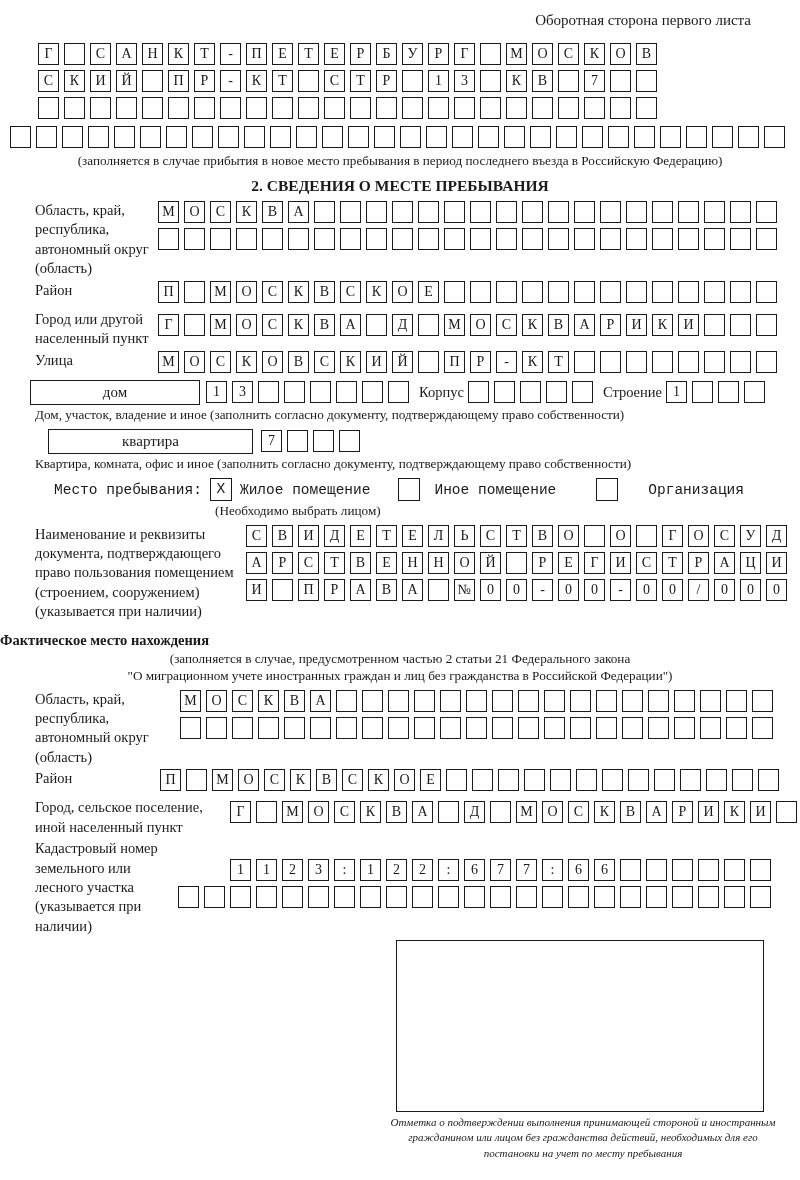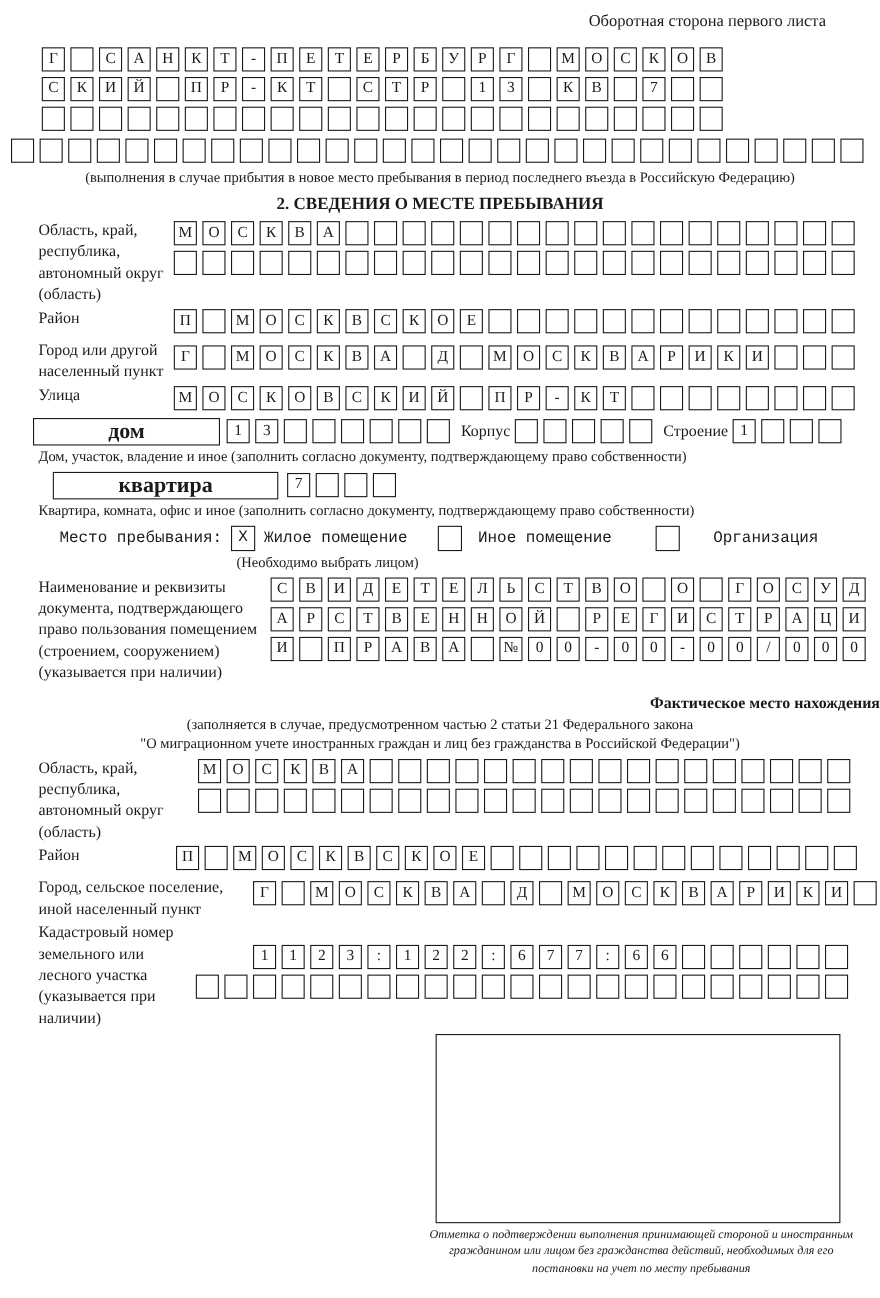--- a/index.html
+++ b/index.html
@@ -12,25 +12,25 @@
   .hdr-note{text-align:right;padding-right:49px;font-size:15px;margin-bottom:14px;}
   .lbl{font-size:14.5px;line-height:1.34;}
   .row{display:flex;align-items:flex-start;}
   .cells{display:flex;gap:5px;margin-bottom:5px;}
   .cell{
     width:21px;height:22px;box-sizing:border-box;border:1.6px solid #1a1a1a;
     font-size:14px;line-height:19px;text-align:center;flex:0 0 21px;background:#fff;
   }
   .caption{font-size:13.2px;text-align:center;margin:1px 0 6px 0;}
   .sec-head{font-size:15.5px;font-weight:bold;text-align:center;margin:8px 0 6px 0;}
-  .sub-head{font-size:14.5px;font-weight:bold;text-align:right;margin:10px 0 2px 0;}
+  .sub-head{font-size:14.5px;font-weight:bold;text-align:left;margin:10px 0 2px 0;}
   .field{margin-left:35px;margin-bottom:2px;}
   .namebox{
     box-sizing:border-box;border:1.6px solid #1a1a1a;height:25px;
-    font-size:20px;text-align:center;line-height:22px;background:#fff;font-weight:bold;
+    font-size:15px;text-align:center;line-height:22px;background:#fff;
   }
   .inline-lbl{font-size:14.5px;line-height:24px;white-space:nowrap;}
   .chk{
     width:22px;height:23px;box-sizing:border-box;border:1.6px solid #1a1a1a;
     font-size:14.5px;line-height:20px;text-align:center;flex:0 0 22px;background:#fff;
   }
   .stamp-box{
     box-sizing:border-box;border:1.7px solid #1a1a1a;background:#fff;
     width:368px;height:172px;margin-left:396px;margin-top:4px;
   }
@@ -151,21 +151,21 @@
       <span class="cell"></span>
       <span class="cell"></span>
       <span class="cell"></span>
       <span class="cell"></span>
       <span class="cell"></span>
       <span class="cell"></span>
       <span class="cell"></span>
       <span class="cell"></span>
       <span class="cell"></span>
     </div>
-  <div class="caption">(выполнения в случае прибытия в новое место пребывания в период последнего въезда в Российскую Федерацию)</div>
+  <div class="caption">(заполняется в случае прибытия в новое место пребывания в период последнего въезда в Российскую Федерацию)</div>
 
   <div class="sec-head">2. СВЕДЕНИЯ О МЕСТЕ ПРЕБЫВАНИЯ</div>
 
   <div class="row field">
     <div class="lbl" style="width:120px;flex:0 0 120px;">Область, край, республика, автономный округ (область)</div>
     <div class="col" style="margin-left:3px;">
       <div class="cells">
           <span class="cell">М</span>
           <span class="cell">О</span>
           <span class="cell">С</span>

